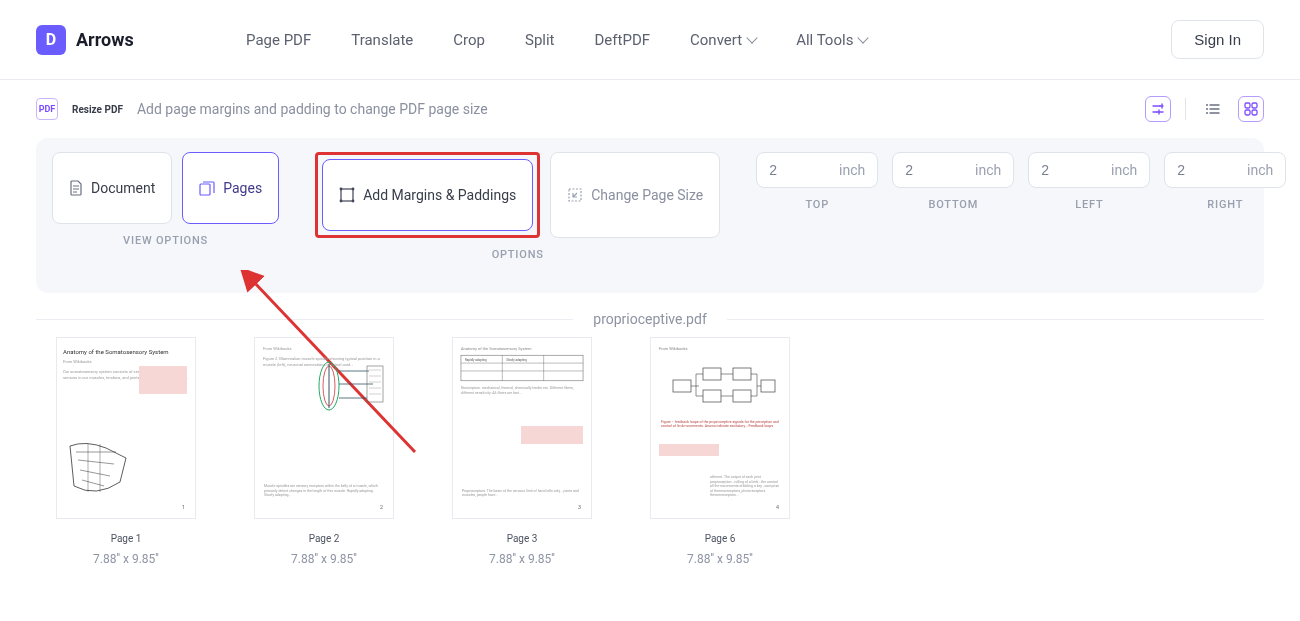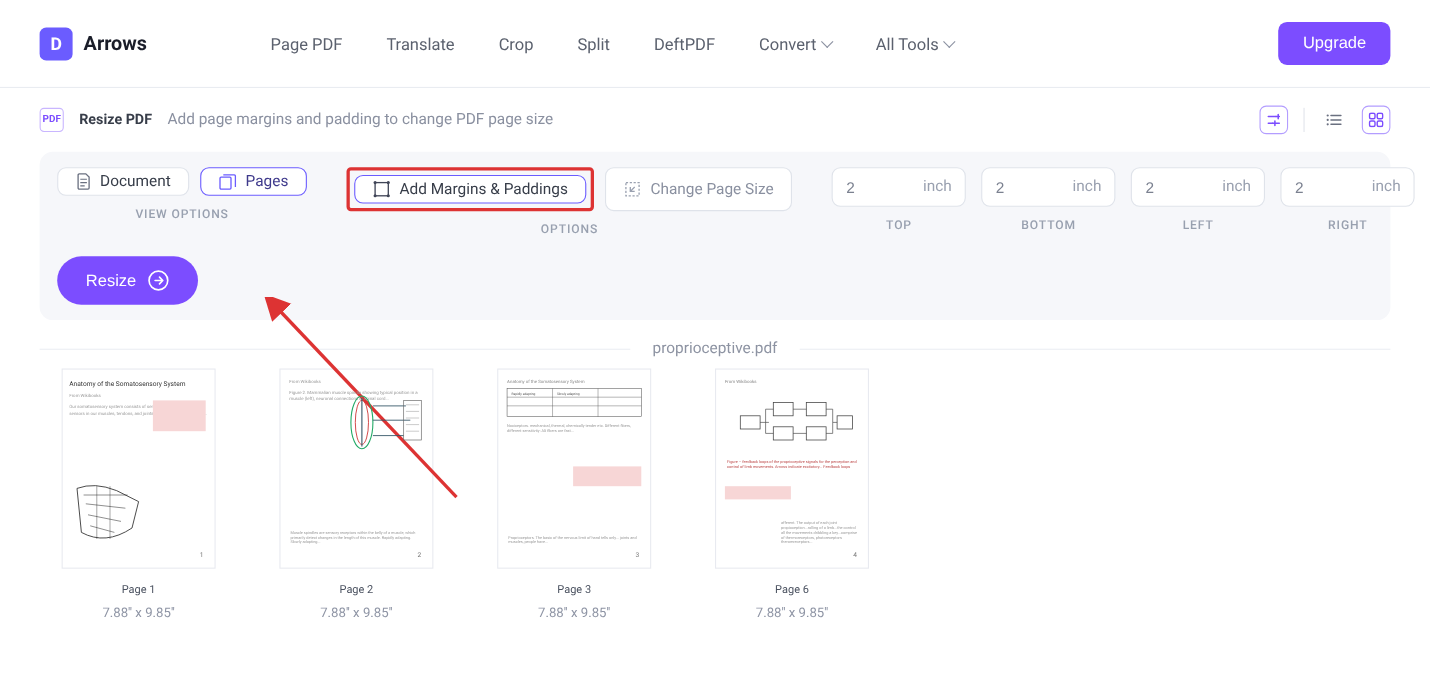--- a/index.html
+++ b/index.html
@@ -12,32 +12,32 @@
 .logo-txt { font-weight:700; font-size:18px; color:#1a1d29; }
 .nav { display:flex; gap:40px; margin-left:30px; }
 .nav a { color:#5b616e; text-decoration:none; font-size:15px; display:flex; align-items:center; gap:6px; cursor:pointer; }
 .sp { flex:1; }
 .hdr .btn-up { background:#7c4dff; color:#fff; border:none; border-radius:8px; padding:11px 22px; font-size:15px; font-weight:500; cursor:pointer; }
 .hdr .btn-si { background:#fff; border:1px solid #dfe3ea; border-radius:8px; padding:10px 22px; font-size:15px; margin-left:12px; cursor:pointer; color:#373d49; }
 
 
 .title-row { display:flex; align-items:center; padding:16px 36px; gap:14px; }
 .title-ico { width:22px; height:22px; border:1px solid #c9b6ff; border-radius:4px; display:flex; align-items:center; justify-content:center; color:#7c4dff; font-size:9px; font-weight:700; }
-.title-main { font-weight:700; font-size:13px; }
+.title-main { font-weight:700; font-size:10px; }
 .title-sub { color:#8a90a0; font-size:14px; }
 .title-acts { display:flex; gap:12px; align-items:center; }
 .ico-sq { width:26px; height:26px; border:1px solid #dfe3ea; border-radius:6px; display:flex; align-items:center; justify-content:center; cursor:pointer; }
 .ico-sq.purple { border-color:#b39dff; }
 .vsep { width:1px; height:22px; background:#e1e4eb; margin:0 2px; }
 
 
 .panel { background:#f6f7fa; border-radius:12px; margin:0 36px; padding:14px 16px; }
 .panel-row { display:flex; align-items:flex-start; }
 .grp { display:flex; gap:10px; }
-.pill { background:#fff; border:1px solid #dfe3ea; border-radius:8px; padding:4px 16px; display:flex; align-items:center; gap:8px; font-size:14px; color:#373d49; cursor:pointer; white-space:nowrap; }
+.pill { background:#fff; border:1px solid #dfe3ea; border-radius:8px; padding:27px 16px; display:flex; align-items:center; gap:8px; font-size:14px; color:#373d49; cursor:pointer; white-space:nowrap; }
 .pill.sel { border-color:#6b5cff; color:#3f3a8c; }
 .pill.hl { border-color:#6b5cff; }
 .hlbox { border:3px solid #d33; border-radius:4px; padding:4px; display:inline-flex; }
 .sep { width:1px; background:#e1e4eb; margin:0 18px; height:36px; }
 .lbl-under { text-align:center; font-size:11px; letter-spacing:0.8px; color:#98a0af; margin-top:10px; font-weight:500; }
 
 .margin-grp { display:flex; gap:14px; }
 .margin-col { text-align:center; }
 .margin-in { width:122px; height:36px; border:1px solid #dfe3ea; border-radius:8px; background:#fff; display:flex; align-items:center; padding:0 12px; gap:10px; }
 .margin-in input { border:none; outline:none; width:50px; font-size:14px; color:#7b8190; background:transparent; }
@@ -91,21 +91,21 @@
     <a>
         <span>Convert</span>
         <span class="chev"></span>
       </a>
     <a>
         <span>All Tools</span>
         <span class="chev"></span>
       </a>
   </div>
   <div class="sp"></div>
-  <button class="btn-up">Upgrade</button>
+  <button class="btn-si">Sign In</button>
 </div>
 
 <div class="title-row">
   <div class="title-ico">PDF</div>
   <div class="title-main">Resize PDF</div>
   <div class="title-sub">Add page margins and padding to change PDF page size</div>
   <div class="sp"></div>
   <div class="title-acts">
     <div class="ico-sq purple">
       <svg width="14" height="14" viewBox="0 0 14 14">
@@ -211,27 +211,20 @@
         <div class="margin-in">
           <input value="2" style="">
           <span>inch</span>
         </div>
         <div class="lbl-under">RIGHT</div>
       </div>
     </div>
   </div>
 
   <div class="row2">
-    <button class="resize-btn">
-      <span>Resize</span>
-      <svg width="20" height="20" viewBox="0 0 20 20">
-          <circle cx="10" cy="10" r="8.5" fill="none" stroke="#fff" stroke-width="1.5"></circle>
-          <path d="M7 10h6M11 7l3 3-3 3" fill="none" stroke="#fff" stroke-width="1.5" stroke-linecap="round" stroke-linejoin="round"></path>
-        </svg>
-    </button>
   </div>
 </div>
 
 <svg class="arrow-svg" width="200" height="200">
   <defs>
       <marker id="ah" markerWidth="10" markerHeight="10" refX="2" refY="4" orient="auto">
         <path d="M0 0l8 4-8 4z" fill="#d33"></path>
       </marker>
     </defs>
   <line x1="175" y1="182" x2="12" y2="10" stroke="#d33" stroke-width="3" marker-end="url(#ah)"></line>

